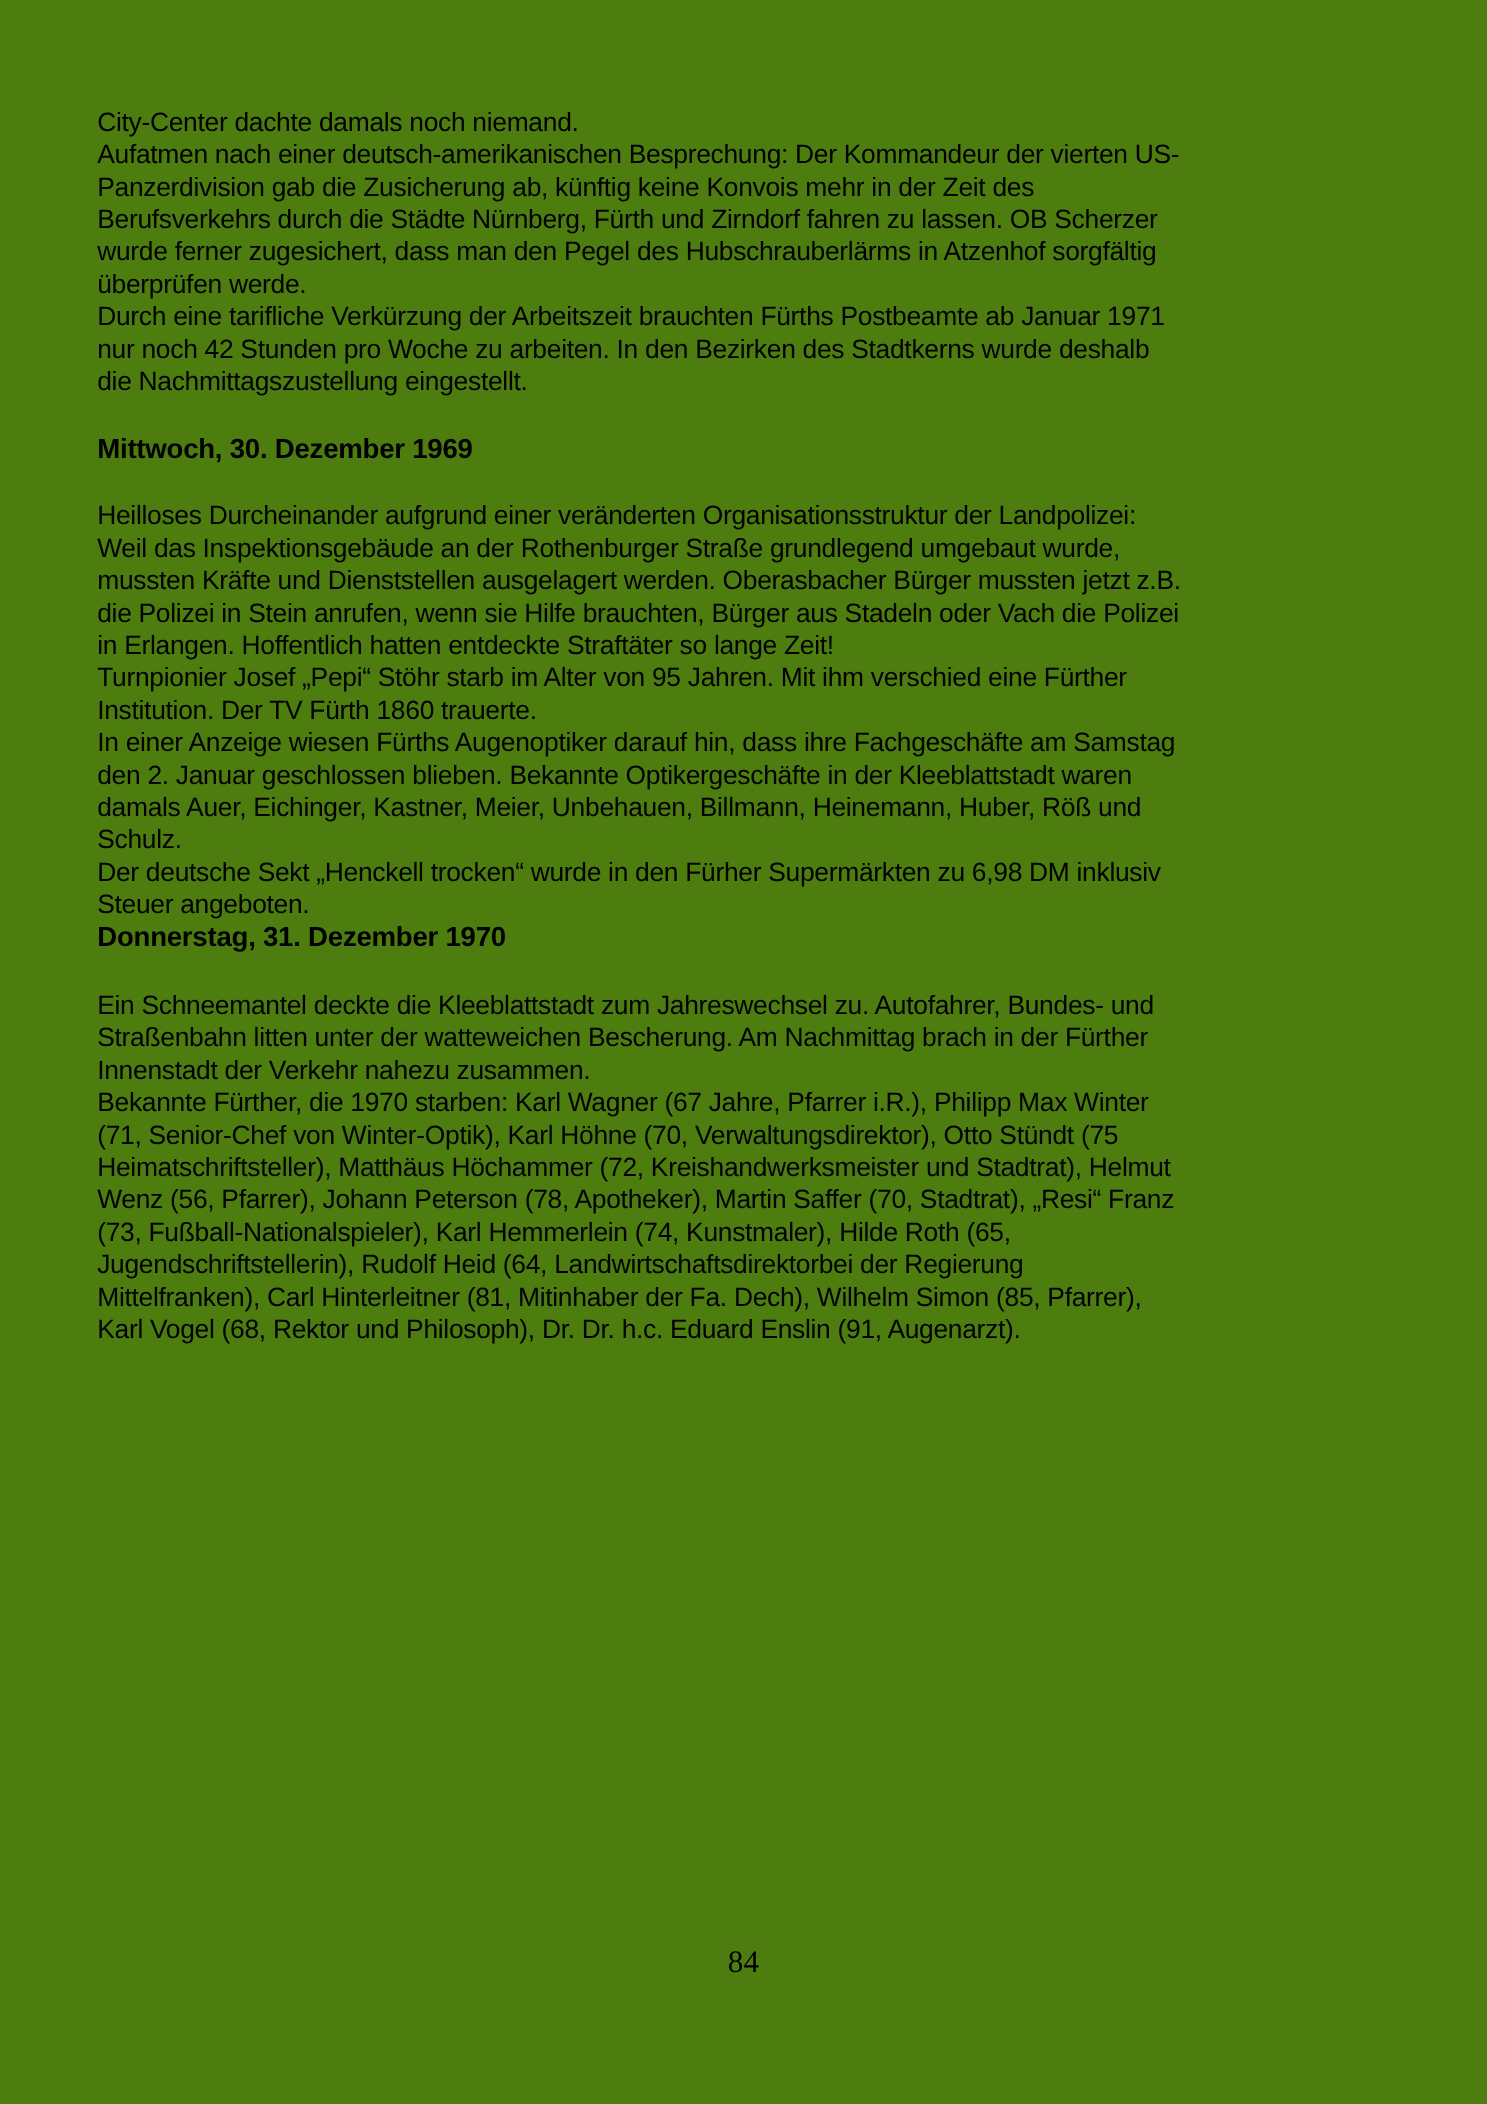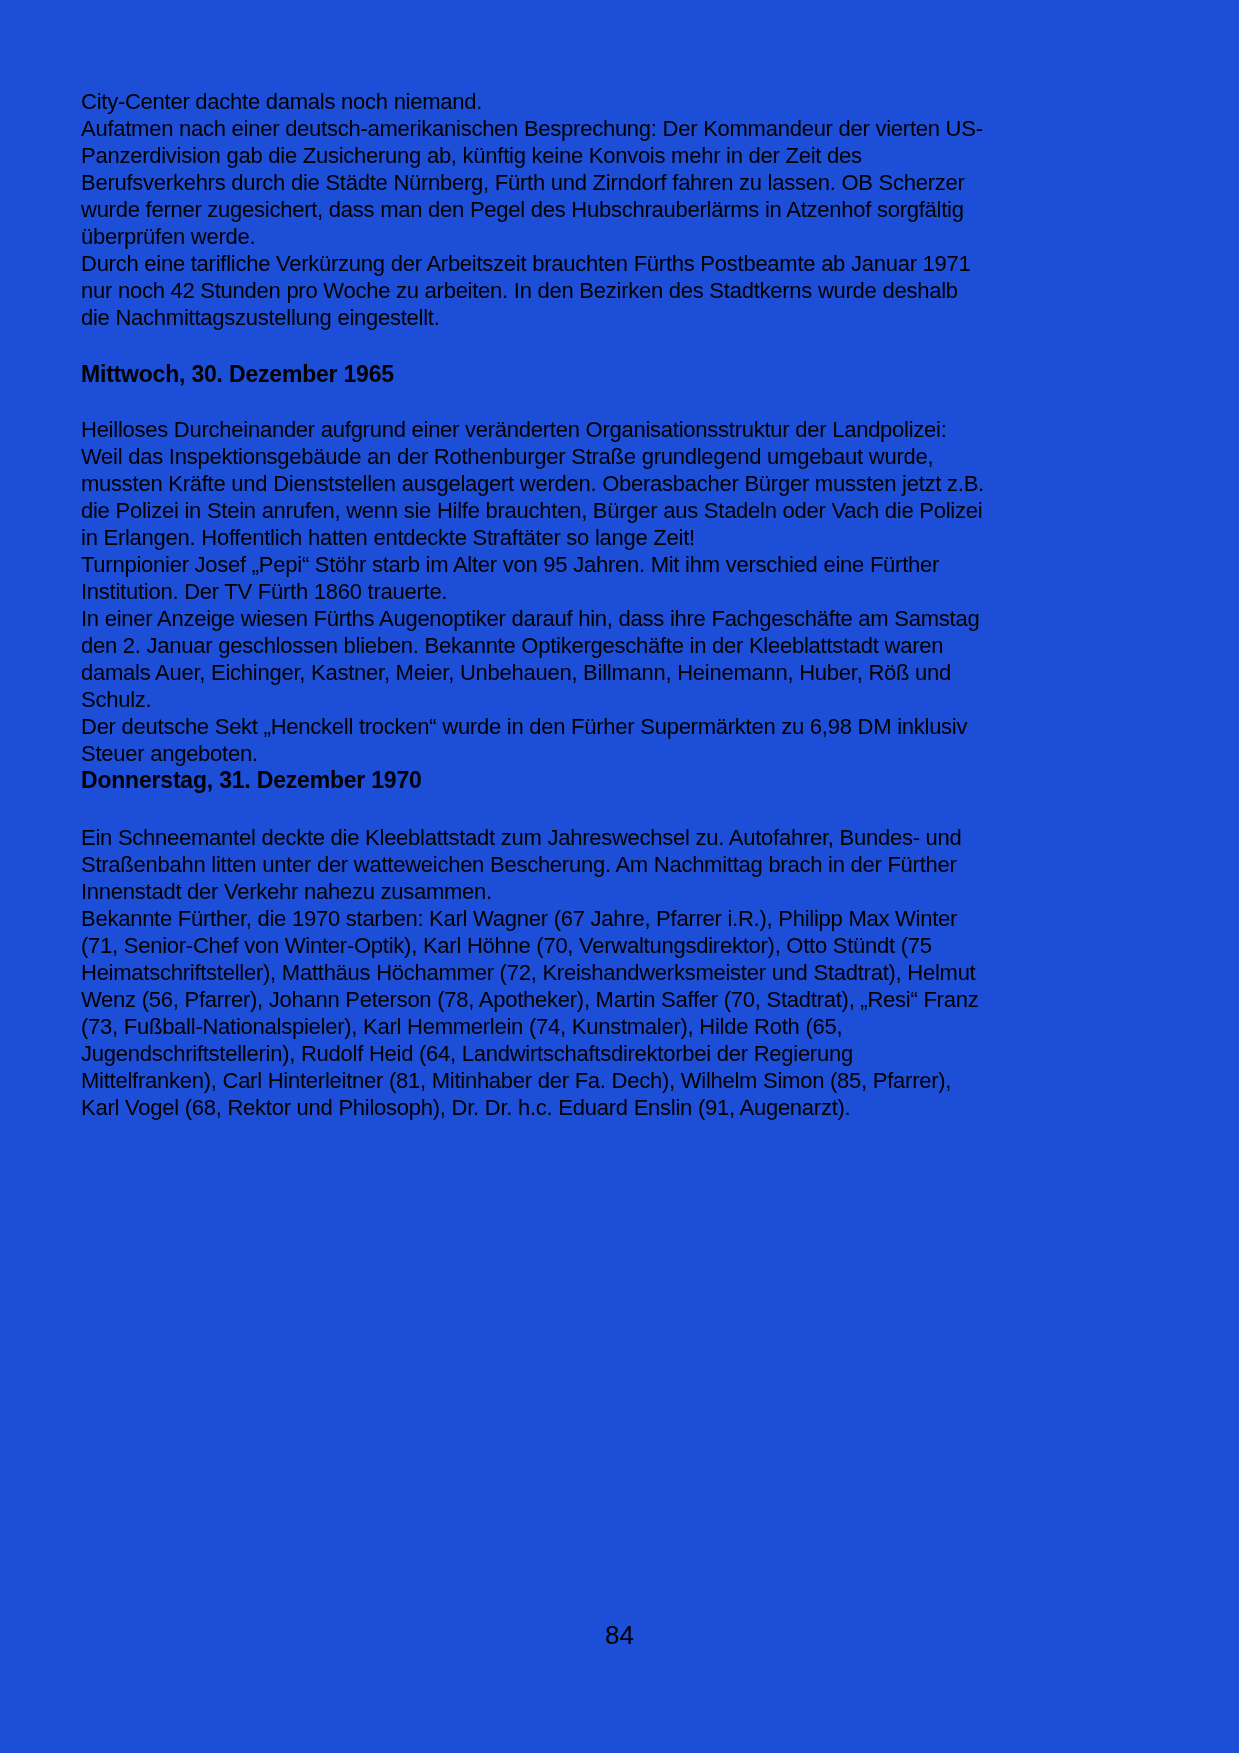--- a/index.html
+++ b/index.html
@@ -4,21 +4,21 @@
 <style>
   html, body {
     margin: 0;
     padding: 0;
     background: #e8e8e8;
   }
   .page {
     position: relative;
     width: 1239px;
     height: 1753px;
-    background: #1d4ed8;
+    background: #4d7c0f;
     color: #000000;
     font-family: "Liberation Sans", sans-serif;
     overflow: hidden;
     margin: 0 auto;
   }
   .content {
     position: absolute;
     left: 81px;
     top: 88px;
     width: 1086px;
@@ -43,42 +43,42 @@
   }
   .heading--second {
     margin-bottom: 30px;
   }
   .page-number {
     position: absolute;
     top: 1620px;
     left: 0;
     width: 100%;
     text-align: center;
-    font-family: Liberation Sans, sans-serif;
+    font-family: Liberation Serif, serif;
     font-size: 26px;
     line-height: 30px;
   }
 </style>
 </head>
 <body>
 
 <div class="page">
   <div class="content">
 
     <p class="body-text">City-Center dachte damals noch niemand.
 Aufatmen nach einer deutsch-amerikanischen Besprechung: Der Kommandeur der vierten US-
 Panzerdivision gab die Zusicherung ab, künftig keine Konvois mehr in der Zeit des
 Berufsverkehrs durch die Städte Nürnberg, Fürth und Zirndorf fahren zu lassen. OB Scherzer
 wurde ferner zugesichert, dass man den Pegel des Hubschrauberlärms in Atzenhof sorgfältig
 überprüfen werde.
 Durch eine tarifliche Verkürzung der Arbeitszeit brauchten Fürths Postbeamte ab Januar 1971
 nur noch 42 Stunden pro Woche zu arbeiten. In den Bezirken des Stadtkerns wurde deshalb
 die Nachmittagszustellung eingestellt.</p>
 
-    <h2 class="heading heading--first">Mittwoch, 30. Dezember 1965</h2>
+    <h2 class="heading heading--first">Mittwoch, 30. Dezember 1969</h2>
 
     <p class="body-text">Heilloses Durcheinander aufgrund einer veränderten Organisationsstruktur der Landpolizei:
 Weil das Inspektionsgebäude an der Rothenburger Straße grundlegend umgebaut wurde,
 mussten Kräfte und Dienststellen ausgelagert werden. Oberasbacher Bürger mussten jetzt z.B.
 die Polizei in Stein anrufen, wenn sie Hilfe brauchten, Bürger aus Stadeln oder Vach die Polizei
 in Erlangen. Hoffentlich hatten entdeckte Straftäter so lange Zeit!
 Turnpionier Josef „Pepi“ Stöhr starb im Alter von 95 Jahren. Mit ihm verschied eine Fürther
 Institution. Der TV Fürth 1860 trauerte.
 In einer Anzeige wiesen Fürths Augenoptiker darauf hin, dass ihre Fachgeschäfte am Samstag
 den 2. Januar geschlossen blieben. Bekannte Optikergeschäfte in der Kleeblattstadt waren

